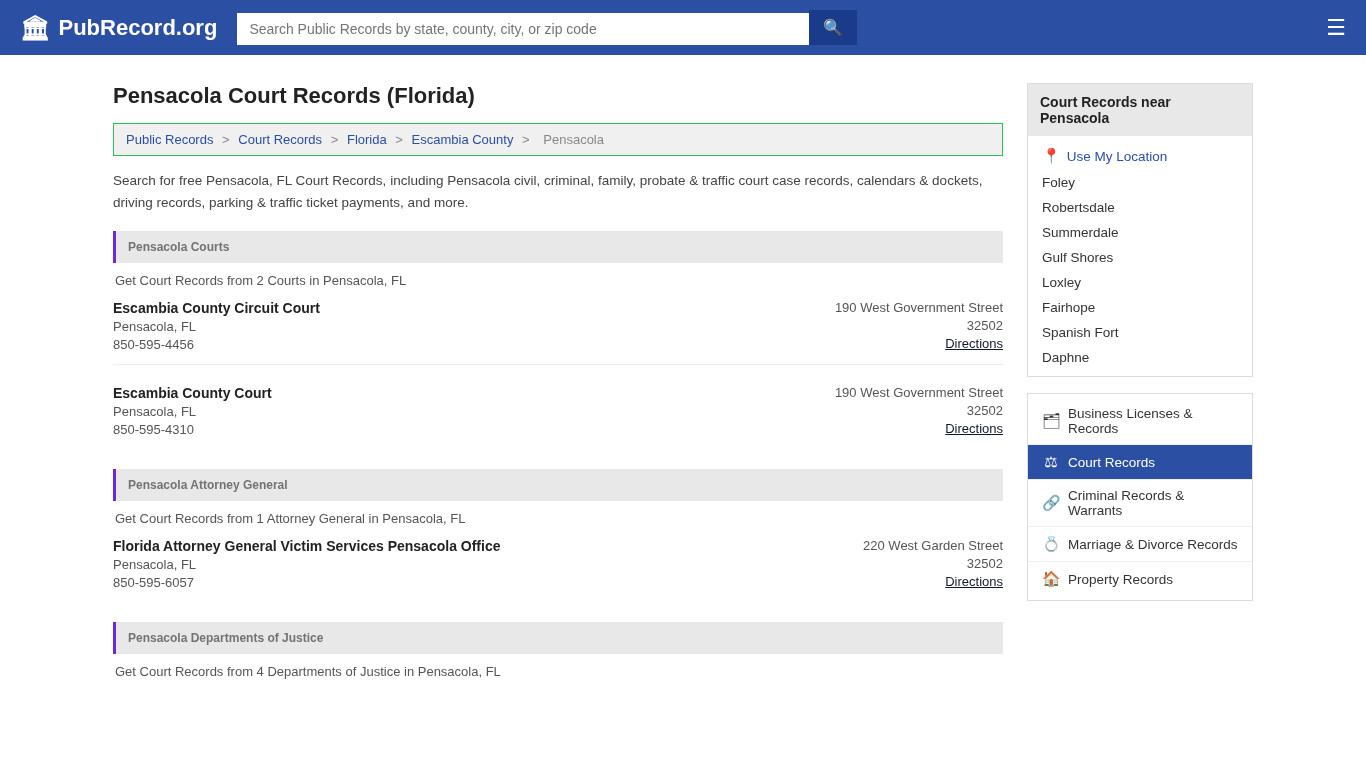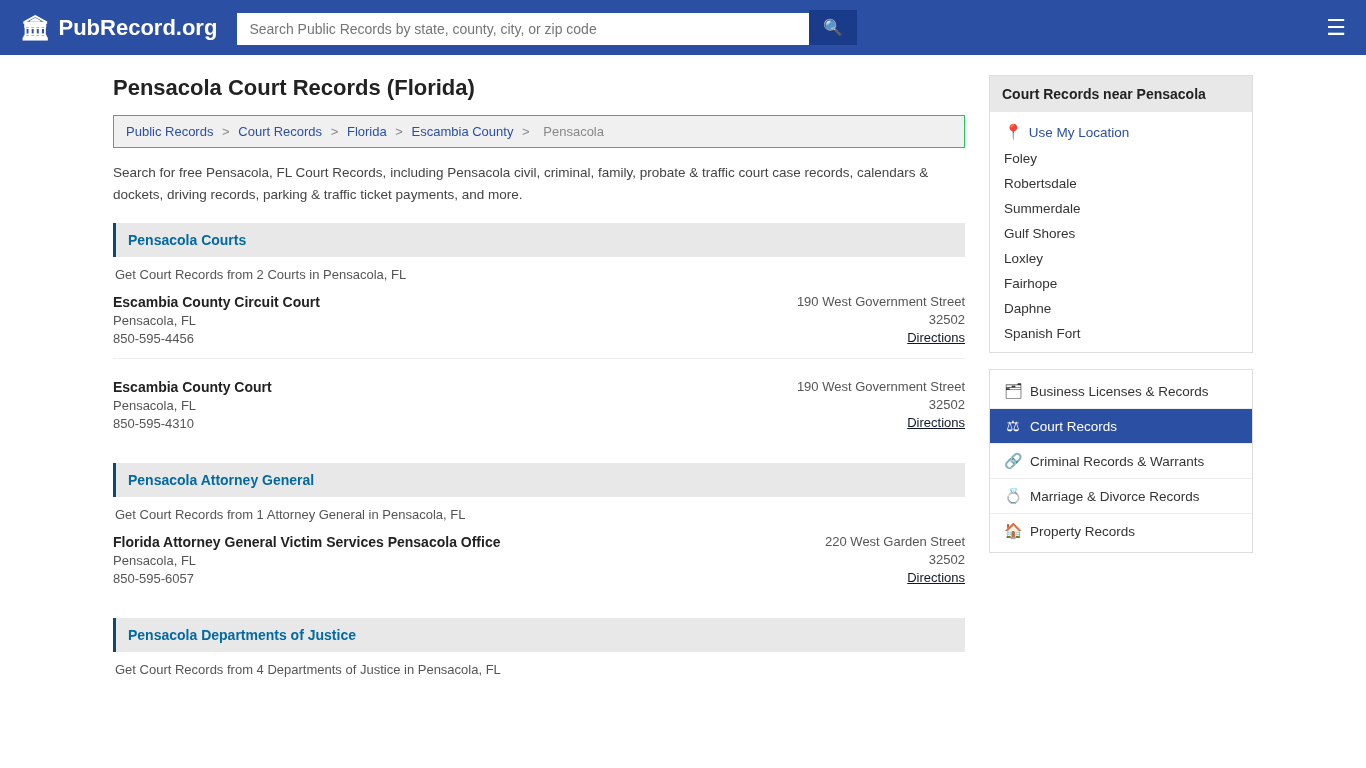--- a/index.html
+++ b/index.html
@@ -52,21 +52,21 @@
       border: none;
       color: #fff;
       font-size: 22px;
       cursor: pointer;
       margin-left: auto;
     }
 
     
     .main-container {
       max-width: 1180px;
-      margin: 0 auto;
+      margin: 8px auto;
       padding: 20px 20px;
       display: flex;
       gap: 24px;
     }
 
     
     .content {
       flex: 1;
     }
     .page-title {
@@ -96,24 +96,24 @@
       color: #444;
       line-height: 1.6;
       margin-bottom: 18px;
     }
 
     
     .section-header {
       background: #e8e8e8;
       padding: 9px 12px;
       font-weight: bold;
-      font-size: 14px;
-      color: #0369a1;
+      font-size: 12px;
+      color: #737373;
       margin-bottom: 10px;
-      border-left: 3px solid #0c4a6e;
+      border-left: 3px solid #6d28d9;
     }
 
     .section-desc {
       font-size: 13px;
       color: #555;
       margin-bottom: 12px;
       padding-left: 2px;
     }
 
     
@@ -160,21 +160,21 @@
       cursor: pointer;
       font-size: 13px;
     }
 
     .content-section {
       margin-bottom: 16px;
     }
 
     
     .sidebar {
-      width: 264px;
+      width: 226px;
       flex-shrink: 0;
     }
     .sidebar-box {
       border: 1px solid #ddd;
       margin-bottom: 16px;
     }
     .sidebar-box-title {
       background: #e8e8e8;
       padding: 10px 12px;
       font-weight: bold;
@@ -337,22 +337,22 @@
         <li class="location-item">
           <span class="pin-icon">📍</span>
           <span>Use My Location</span>
         </li>
         <li>Foley</li>
         <li>Robertsdale</li>
         <li>Summerdale</li>
         <li>Gulf Shores</li>
         <li>Loxley</li>
         <li>Fairhope</li>
+        <li>Spanish Fort</li>
         <li>Daphne</li>
-        <li>Spanish Fort</li>
       </ul>
     </div>
 
     <div class="sidebar-box">
       <ul class="public-records-list">
         <li>
           <span class="pr-icon">🗂</span>
           <span>Business Licenses &amp; Records</span>
         </li>
         <li class="active">

